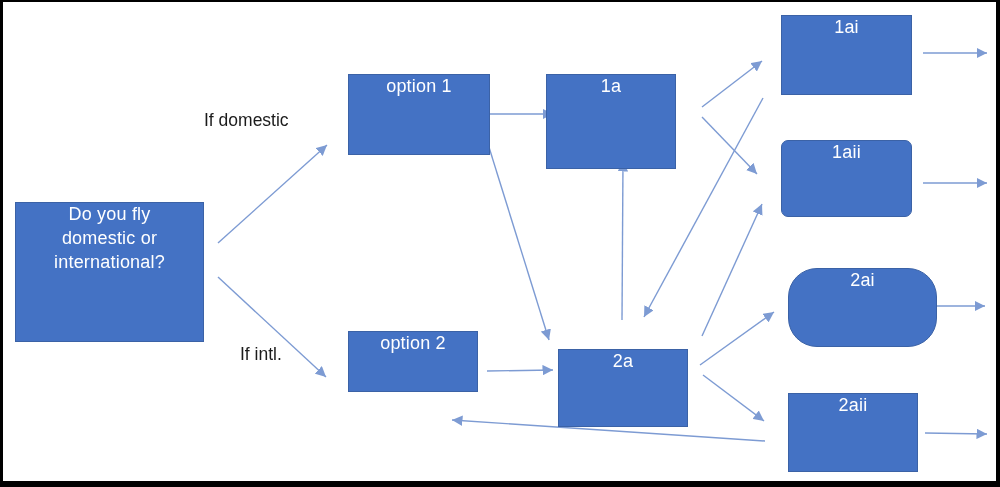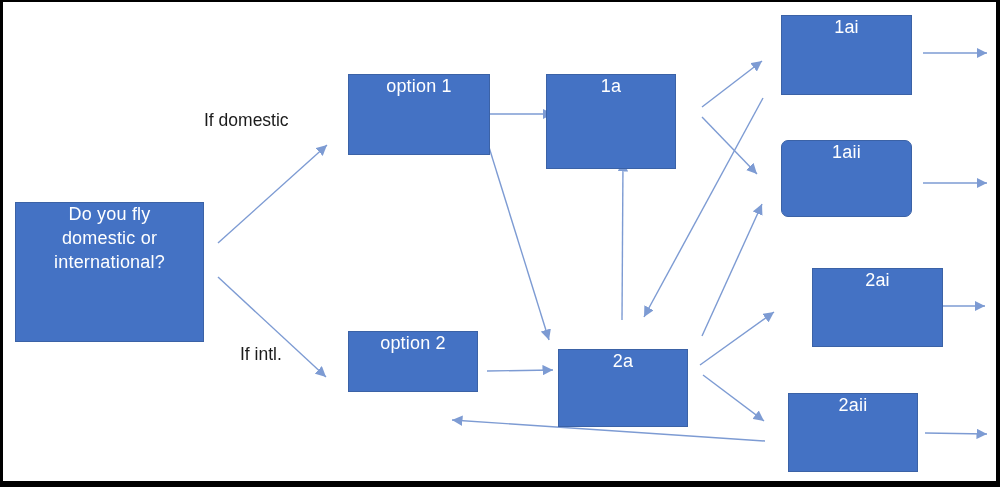--- a/index.html
+++ b/index.html
@@ -120,21 +120,21 @@
         </div>
         <div class="node" style="left: 558px; top: 331px; width: 130px; height: 78px; margin-top: 18px;">
           <span>2a</span>
         </div>
         <div class="node" style="left: 781px; top: 15px; width: 131px; height: 80px;">
           <span>1ai</span>
         </div>
         <div class="node" style="left: 781px; top: 140px; width: 131px; height: 77px; border-radius: 7px;">
           <span>1aii</span>
         </div>
-        <div class="node" style="left: 812px; top: 268px; width: 131px; height: 79px;">
+        <div class="node" style="left: 788px; top: 268px; width: 149px; height: 79px; border-radius: 29px;">
           <span>2ai</span>
         </div>
         <div class="node" style="left: 788px; top: 393px; width: 130px; height: 79px;">
           <span>2aii</span>
         </div>
       </div>
 
     <div class="edge-label domestic">If domestic</div>
 
     <div class="edge-label intl">If intl.</div>

